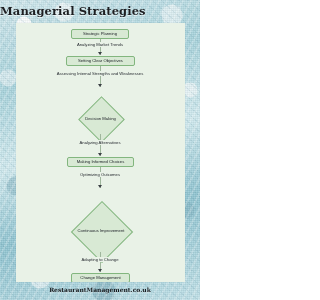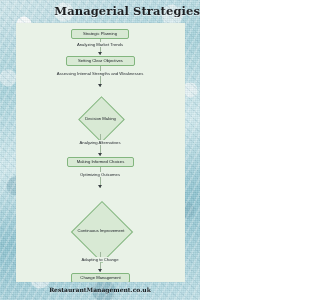--- a/index.html
+++ b/index.html
@@ -61,21 +61,21 @@
       repeating-linear-gradient(90deg, rgba(255,255,255,0.09) 0 1px, rgba(0,0,0,0.035) 1px 2px);
     opacity: 0.75;
   }
 
   
   #title {
     position: absolute;
     left: 0;
     top: 4px;
     width: 200px;
-    text-align: right;
+    text-align: left;
     font-family: "DejaVu Serif", "Liberation Serif", serif;
     font-weight: bold;
     font-size: 11.5px;
     letter-spacing: 0.1px;
     color: #1d1f22;
     text-shadow: 0 1px 0 rgba(255,255,255,0.55);
   }
 
   
   #panel {

